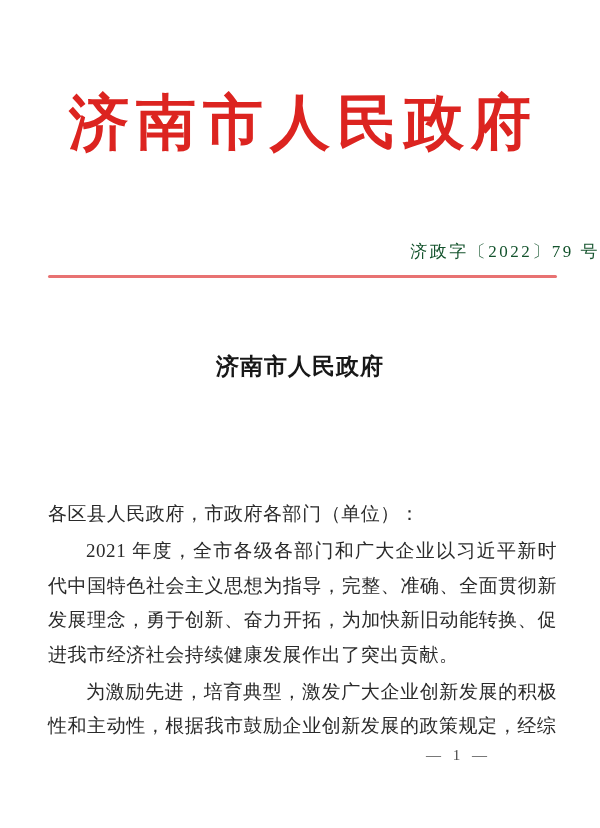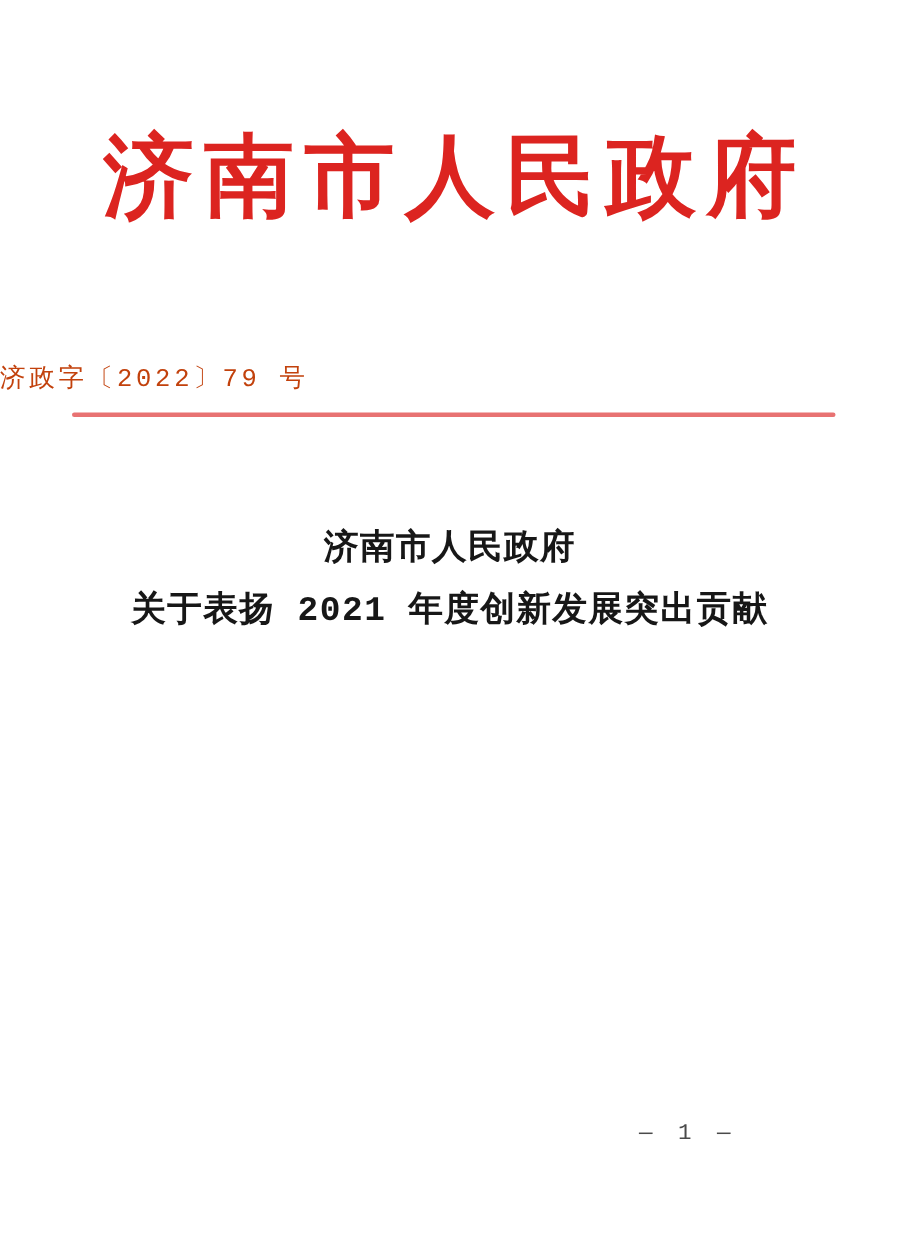--- a/index.html
+++ b/index.html
@@ -9,45 +9,44 @@
     height: 828px;
     background: #ffffff;
     overflow: hidden;
     font-family: "Liberation Serif", "DejaVu Serif", serif;
   }
   .page {
     position: relative;
     width: 543px;
     height: 828px;
     background: #ffffff;
-    font-family: Liberation Mono, monospace;
   }
   .masthead {
     position: absolute;
     top: 90px;
     left: 0;
     width: 600px;
     text-align: center;
     font-size: 60px;
     line-height: 1.1;
     font-weight: bold;
     letter-spacing: 7px;
     text-indent: 7px; 
     color: #dc2420;
     white-space: nowrap;
   }
   .docnum {
     position: absolute;
     top: 240px;
     left: 0;
     width: 600px;
-    text-align: left;
+    text-align: right;
     font-size: 17px;
     letter-spacing: 2.5px;
-    color: #c2410c;
+    color: #14532d;
     white-space: nowrap;
   }
   .redline {
     position: absolute;
     top: 275px;
     left: 48px;
     width: 509px;
     height: 3px;
     background: #e87272;
     border-radius: 2px;
@@ -98,19 +97,23 @@
 <div class="page">
 
   <div class="masthead" style="color: rgb(220, 36, 32);">济南市人民政府</div>
 
   <div class="docnum">济政字〔2022〕79 号</div>
 
   <div class="redline" style="background: rgb(232, 114, 114);"></div>
 
   <div class="title">
     <div>济南市人民政府</div>
-    <div>关于表扬 2021 年度创新发展突出贡献</div>
   </div>
 
+  <div class="body">
+    <p class="salutation">各区县人民政府，市政府各部门（单位）：</p>
+    <p class="para">2021 年度，全市各级各部门和广大企业以习近平新时代中国特色社会主义思想为指导，完整、准确、全面贯彻新发展理念，勇于创新、奋力开拓，为加快新旧动能转换、促进我市经济社会持续健康发展作出了突出贡献。</p>
+    <p class="para">为激励先进，培育典型，激发广大企业创新发展的积极性和主动性，根据我市鼓励企业创新发展的政策规定，经综</p>
+  </div>
 
   <div class="pagenum">— 1 —</div>
 
 </div>
 
 </body></html>

